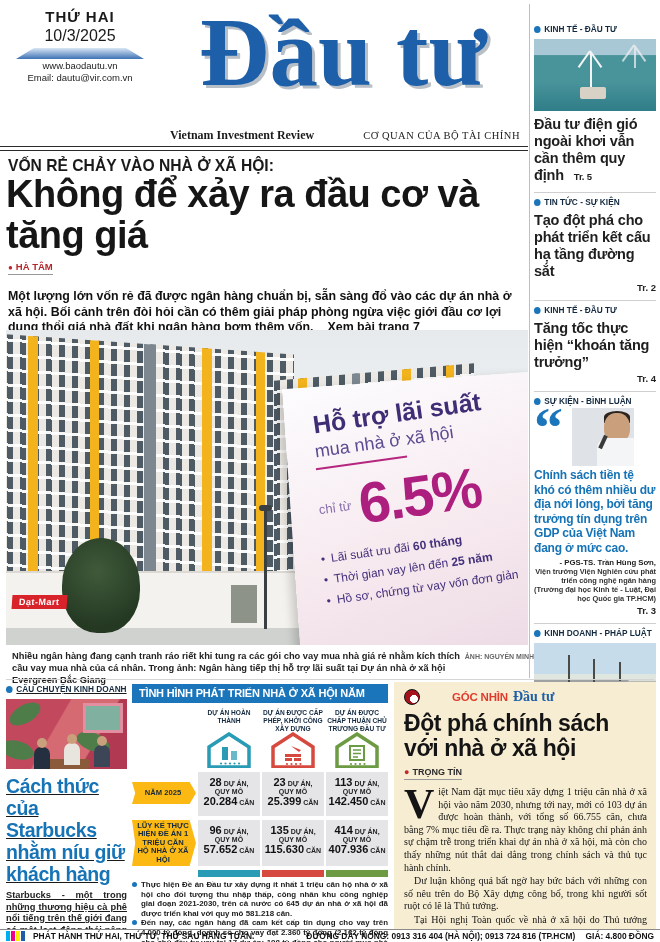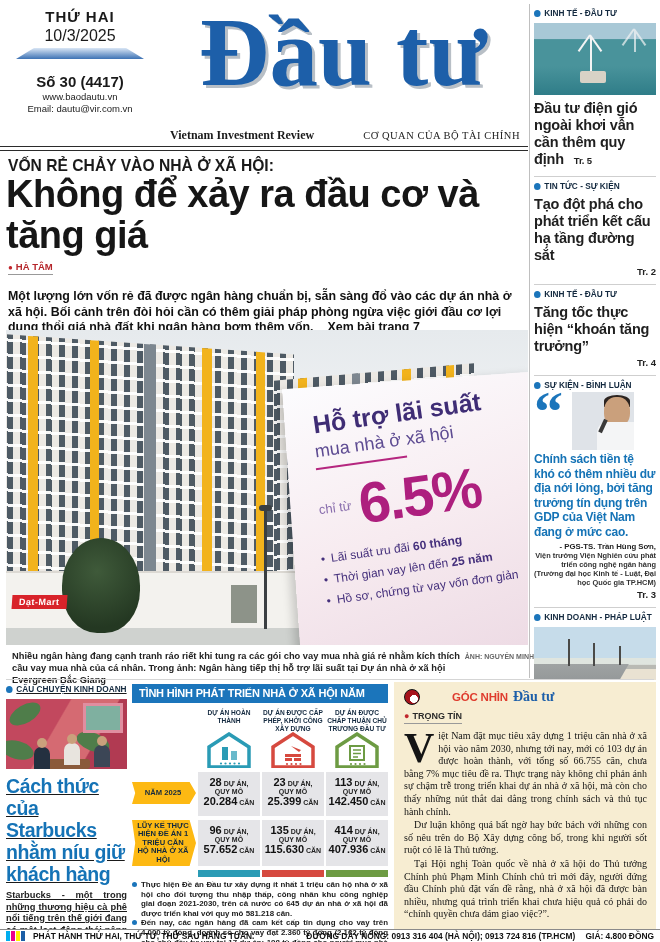--- a/index.html
+++ b/index.html
@@ -65,21 +65,21 @@
   .ps-prefix{font-size:13px;color:#8a6fae;margin-top:26px;}
   .ps-rate{font-size:57px;font-weight:800;color:#ad1f7e;letter-spacing:-2px;}
   .ps-bullets{list-style:none;margin:10px 0 0;padding:0;transform:rotate(-4deg);}
   .ps-bullets li{font-size:12px;color:#45307c;margin-top:7px;}
   .ps-bullets li:before{content:"•";margin-right:6px;color:#45307c;}
   .caption{position:absolute;left:12px;top:650px;width:522px;font-size:9.3px;font-weight:700;
         line-height:12px;color:#222;}
   .credit{float:right;font-size:7px;font-weight:700;color:#666;margin-top:1px;}
   
   #vdiv{position:absolute;left:529px;top:4px;height:674px;width:1px;background:#bfbfbf;}
-  #sidebar{position:absolute;left:534px;top:4px;width:122px;height:676px;overflow:hidden;}
+  #sidebar{position:absolute;left:534px;top:20px;width:122px;height:676px;overflow:hidden;}
   .sb-item{padding:4px 0 7px;border-bottom:1px solid #cfcfcf;}
   .sb-item:last-child{border-bottom:none;}
   .sec{display:flex;align-items:center;gap:4px;font-size:8.8px;font-weight:800;color:#13293f;
        transform:scaleX(.94);transform-origin:left;white-space:nowrap;}
   .sec .dot{width:7px;height:7px;border-radius:50%;background:#1b75bb;flex:0 0 auto;}
   .sb-photo{width:122px;height:72px;margin-top:5px;position:relative;overflow:hidden;}
   .sb-hl{font-size:14.5px;font-weight:800;line-height:17px;margin-top:5px;color:#1f1f1f;letter-spacing:-.2px;}
   .pg{font-size:9.5px;font-weight:800;color:#222;}
   .pg.inline{margin-left:10px;}
   .pg.block{display:block;text-align:right;margin-top:2px;}
@@ -166,21 +166,20 @@
 </head>
 <body>
 
 <div id="page">
 
   <div id="header">
     <div class="hdr-left">
       <div class="hdr-day">THỨ HAI</div>
       <div class="hdr-date">10/3/2025</div>
       <div class="hdr-trap"></div>
-      <div class="hdr-issue">Số 30 (4417)</div>
       <div class="hdr-web">www.baodautu.vn</div>
       <div class="hdr-mail">Email: dautu@vir.com.vn</div>
     </div>
     <div class="masthead">Đầu tư</div>
     <div class="tag-left">Vietnam Investment Review</div>
     <div class="tag-right">CƠ QUAN CỦA BỘ TÀI CHÍNH</div>
     <div class="rule-double"></div>
   </div>
 
   <div class="kicker">VỐN RẺ CHẢY VÀO NHÀ Ở XÃ HỘI:</div>
@@ -397,20 +396,21 @@
 
     </div>
   </div>
 
   <div id="opinion">
     <div class="gn-head">
       <span class="gn-logo"></span>
       <span class="gn-label">GÓC NHÌN</span>
       <span class="gn-brand">Đầu tư</span>
     </div>
+    <div class="op-hl">Đột phá chính sách với nhà ở xã hội</div>
     <div class="op-by"><span class="dot">●</span><span>TRỌNG TÍN</span></div>
     <div class="op-body">
       <p class="first"><span class="dropcap">V</span><span>iệt Nam đặt mục tiêu xây dựng 1 triệu căn nhà ở xã hội vào năm 2030, nhưng tới nay, mới có 103 dự án được hoàn thành, với tổng số 66.755 căn, chưa bằng 7% mục tiêu đề ra. Thực trạng này không chỉ phản ánh sự chậm trễ trong triển khai dự án nhà ở xã hội, mà còn cho thấy những nút thắt dai dẳng trong chính sách và thủ tục hành chính.</span></p>
       <p>Dư luận không quá bất ngờ hay bức bách với những con số nêu trên do Bộ Xây dựng công bố, trong khi người sốt ruột có lẽ là Thủ tướng.</p>
       <p>Tại Hội nghị Toàn quốc về nhà ở xã hội do Thủ tướng Chính phủ Phạm Minh Chính chủ trì mới đây, người đứng đầu Chính phủ đặt vấn đề rằng, nhà ở xã hội đã được bàn nhiều, nhưng quá trình triển khai chưa hiệu quả có phải do “chính quyền chưa dám giao việc?”.</p>
 
     </div>
     
   </div>
 

